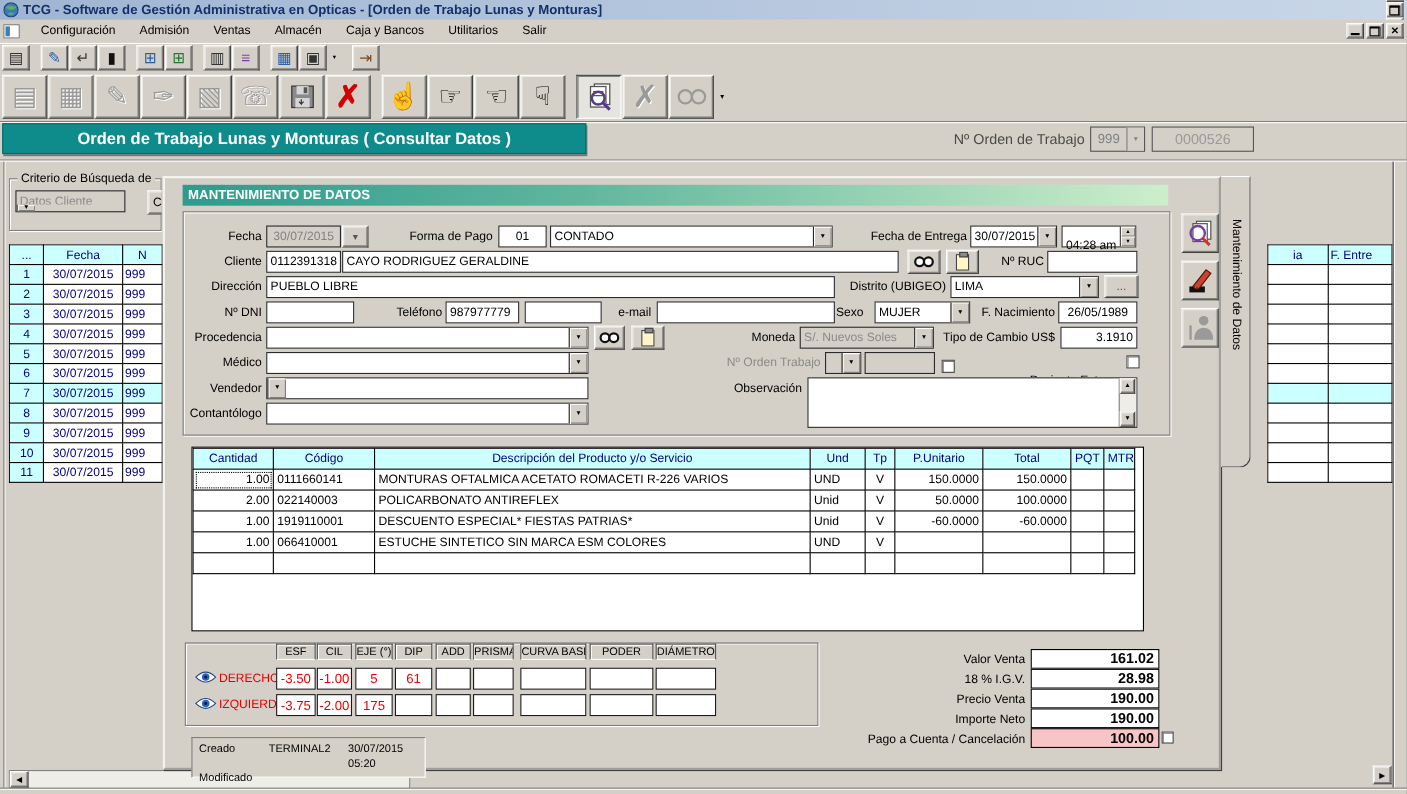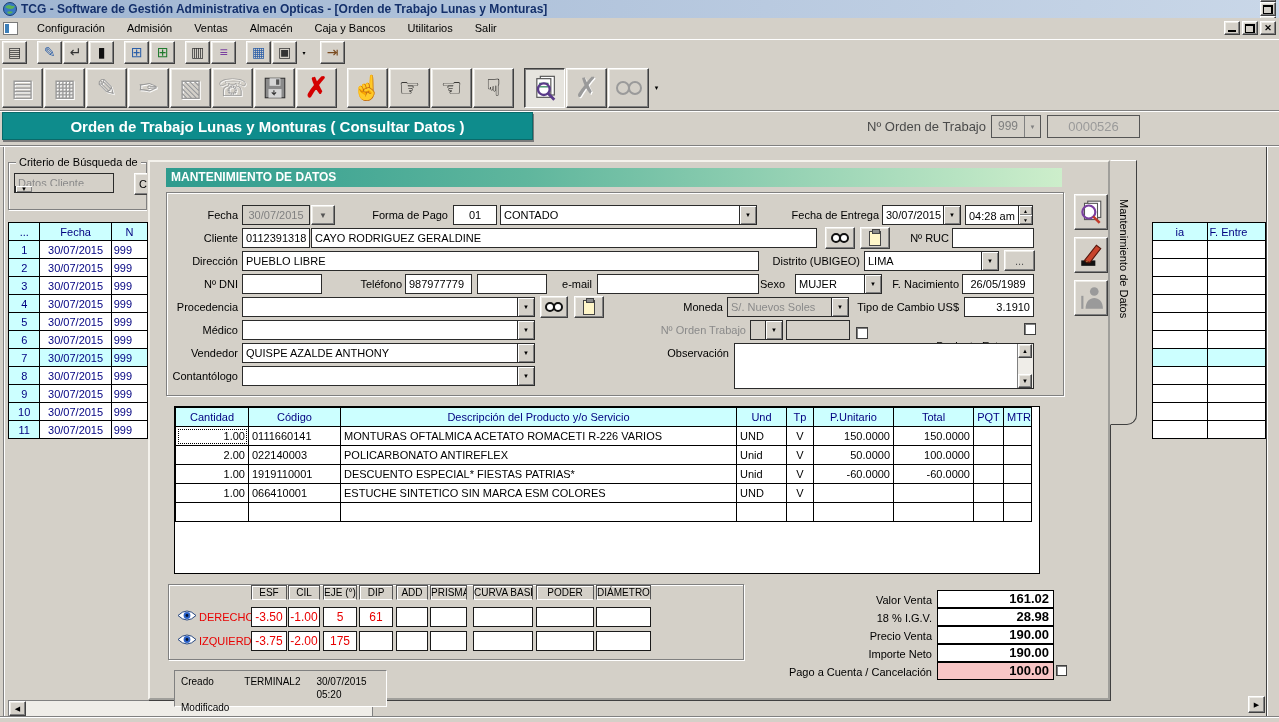--- a/index.html
+++ b/index.html
@@ -103,21 +103,21 @@
     background:linear-gradient(90deg,#2E9B8E 0%,#5FB69D 40%,#CDEECB 100%);
     color:#fff; font-weight:bold; font-size:12px; line-height:19px; padding-left:5px; }
   .fields-gb { position:absolute; left:16px; top:30px; width:898px; height:204px; }
   .lbl { position:absolute; height:16px; line-height:16px; text-align:right; white-space:nowrap; }
   .lbl.dis { color:#8a8a8a; }
   .obs { position:absolute; border:1px solid #2b2b2b; background:#fff; display:flex; }
   .obs .body { flex:1; }
   .obs .sbv { width:16px; background:#EFEDE8; border-left:1px solid #808080; display:flex; flex-direction:column; justify-content:space-between; }
   .sbv .b { width:14px; height:14px; display:flex; align-items:center; justify-content:center; font-size:6px; }
   .spin { position:absolute; height:20px; border:1px solid #2b2b2b; background:#fff; display:flex; }
-  .spin .val { flex:1; padding:1px 3px; line-height:18px; }
+  .spin .val { flex:1; padding:8px 3px; line-height:18px; }
   .spin .arr { width:14px; display:flex; flex-direction:column; border-left:1px solid #2b2b2b; }
   .spin .arr span { flex:1; display:flex; align-items:center; justify-content:center; font-size:5px; background:#D4D0C8; box-shadow:inset 1px 1px 0 #fff, inset -1px -1px 0 #808080; }
 
   
   .ptable { position:absolute; left:24px; top:244px; width:866px; height:168px; border:1px solid #000; background:#fff; overflow:hidden; }
   .ptable table { border-collapse:collapse; table-layout:fixed; width:856px; }
   .ptable td, .ptable th { border:1px solid #000; height:19px; padding:0 3px; overflow:hidden; white-space:nowrap; font-weight:normal; }
   .ptable th { background:#CCFFFF; color:#000080; text-align:center; }
   .ptable td { color:#000; }
   .t-r { text-align:right; } .t-c { text-align:center; }
@@ -580,21 +580,20 @@
       <span class="val"></span>
       <span class="dd">▼</span>
     </span>
     <span class="inp dis" style="left:636px;top:158px;width:64px;"></span>
     <span class="chk" style="left:706px;top:165px;"></span>
     <span class="lbl" style="left:742px;top:176px;width:128px;">Paciente Externo</span>
     <span class="chk" style="left:874px;top:161px;"></span>
 
     <span class="lbl" style="left:10px;top:183px;width:78px;">Vendedor</span>
     <span class="combo" style="left:92px;top:181px;width:293px;">
-      <span class="val">QUISPE AZALDE ANTHONY</span>
       <span class="dd">▼</span>
     </span>
     <span class="lbl" style="left:479px;top:183px;width:100px;">Observación</span>
     <div class="obs" style="left:584px;top:181px;width:300px;height:46px;">
       <span class="body"></span>
       <span class="sbv">
         <span class="b raised">
             <span>▲</span>
           </span>
         <span class="b raised">

